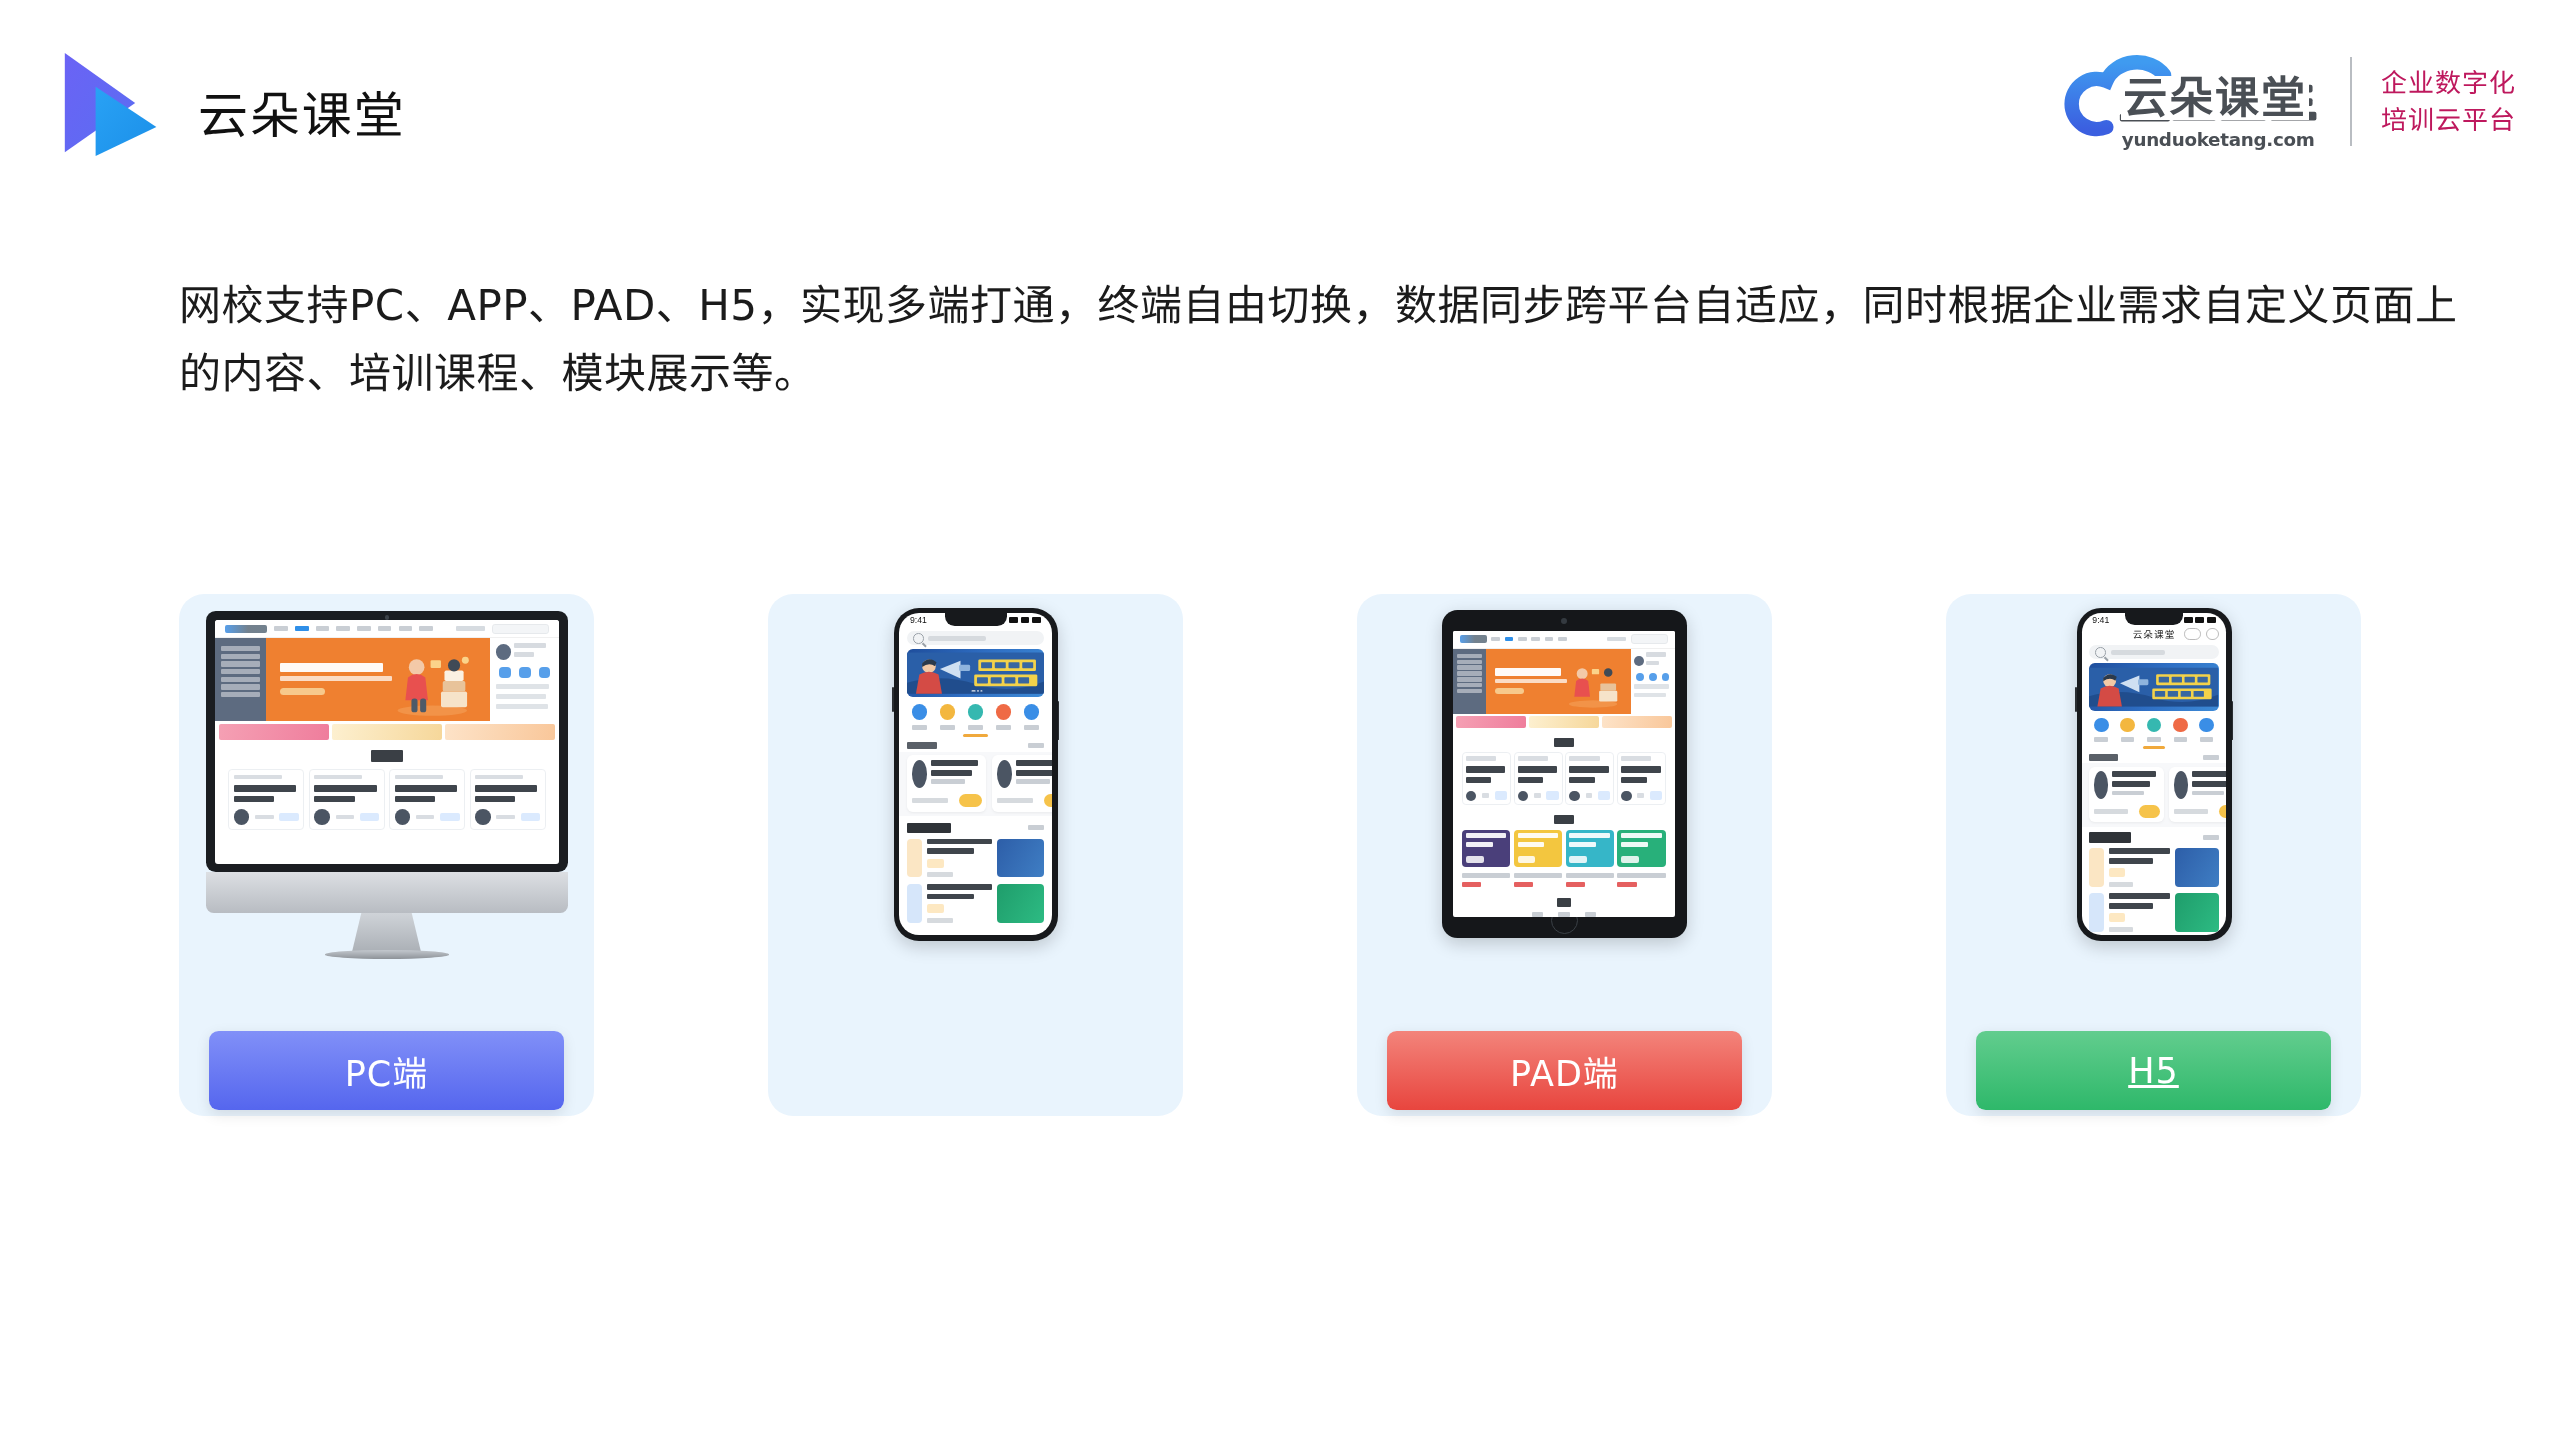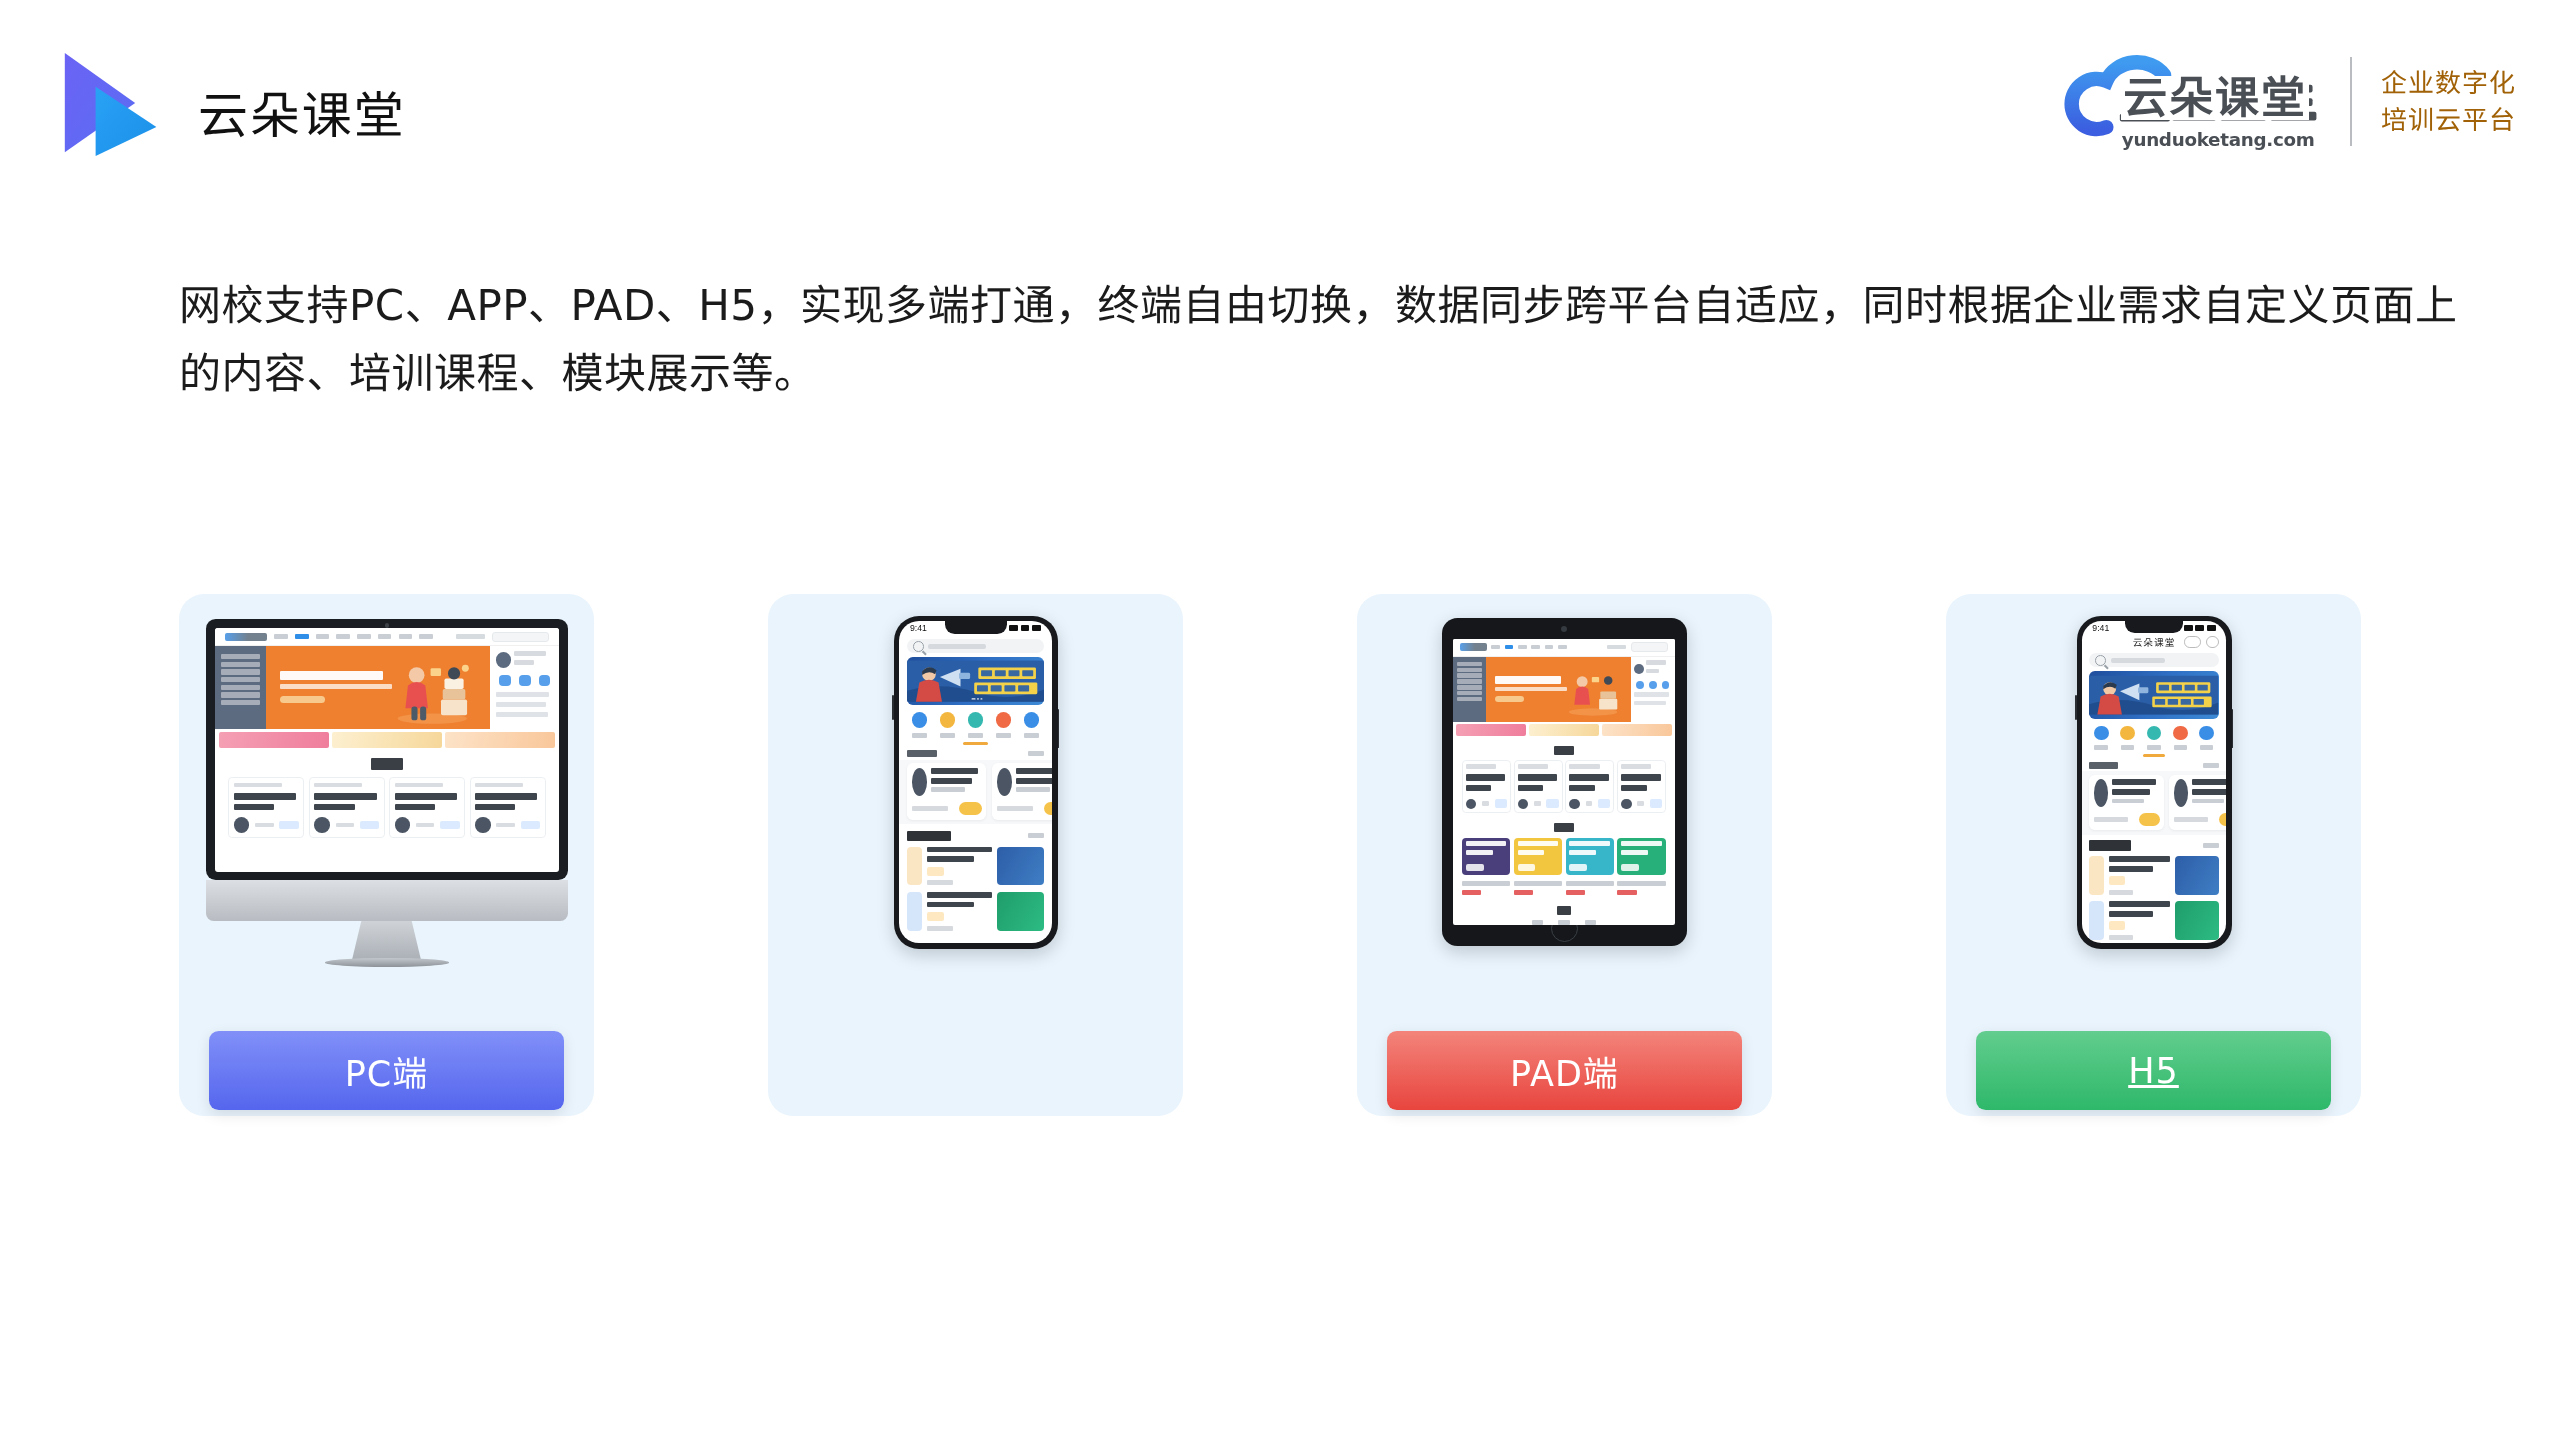--- a/index.html
+++ b/index.html
@@ -20,21 +20,21 @@
     font-size:50px;color:#111;letter-spacing:1.9px;
     font-family:"DejaVu Sans","Liberation Sans",sans-serif;
     white-space:nowrap;
   }
 
   .brand{position:absolute;right:60px;top:46px;height:111px;display:flex;align-items:center;}
   .brand-logo{position:relative;width:290px;height:106px;}
   .brand-cloud{position:absolute;left:0;top:3.9px;width:290px;height:106px;}
   .brand-divider{width:1.9px;height:89px;background:#b9bdc2;margin:0 29px 0 9.7px;}
   .brand-tag{
-    font-size:26px;line-height:1.42;color:#a16207;
+    font-size:26px;line-height:1.42;color:#be185d;
     font-family:"DejaVu Sans","Liberation Sans",sans-serif;
     white-space:nowrap;letter-spacing:1px;
   }
 
   
   .lead{
     position:absolute;left:179px;top:272px;width:2279px;
     font-size:42px;line-height:1.62;color:#1b1b1b;letter-spacing:0.5px;
     font-family:"DejaVu Sans","Liberation Sans",sans-serif;
   }
@@ -43,21 +43,21 @@
   .cards{position:absolute;left:0;top:594px;width:2576px;height:541px;}
   .card{
     position:absolute;top:0;width:415px;height:522px;
     background:#e9f4fd;border-radius:25px;
   }
   .card.c0{left:179px;}
   .card.c1{left:768px;}
   .card.c2{left:1357px;}
   .card.c3{left:1946px;}
 
-  .device-area{position:absolute;left:0;top:8px;width:415px;height:454px;}
+  .device-area{position:absolute;left:0;top:0;width:415px;height:454px;}
 
   .cta{
     position:absolute;width:355px;height:79px;
     left:30px;top:437px;border-radius:9.7px;
     display:flex;align-items:center;justify-content:center;
     color:#fff;font-size:35px;letter-spacing:1px;
     font-family:"DejaVu Sans","Liberation Sans",sans-serif;
     box-shadow:0 4.8px 13.5px rgba(0,0,0,.10);
   }
   .cta.pc {background:linear-gradient(180deg,#8190f8 0%,#5566ee 100%);}

